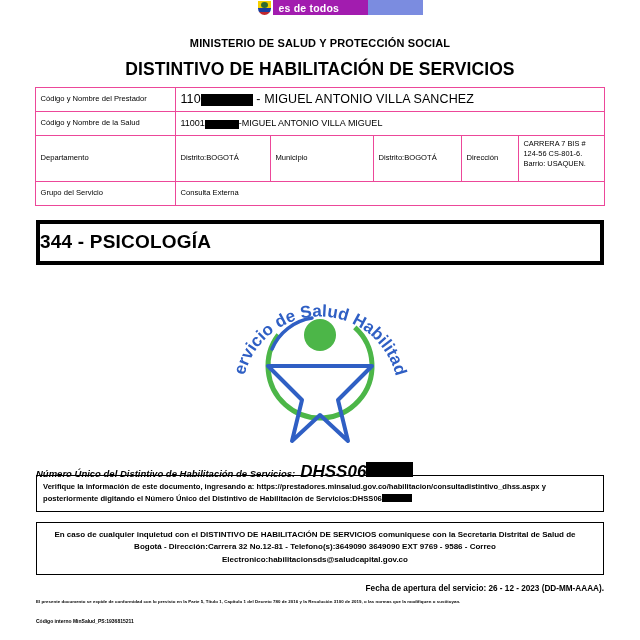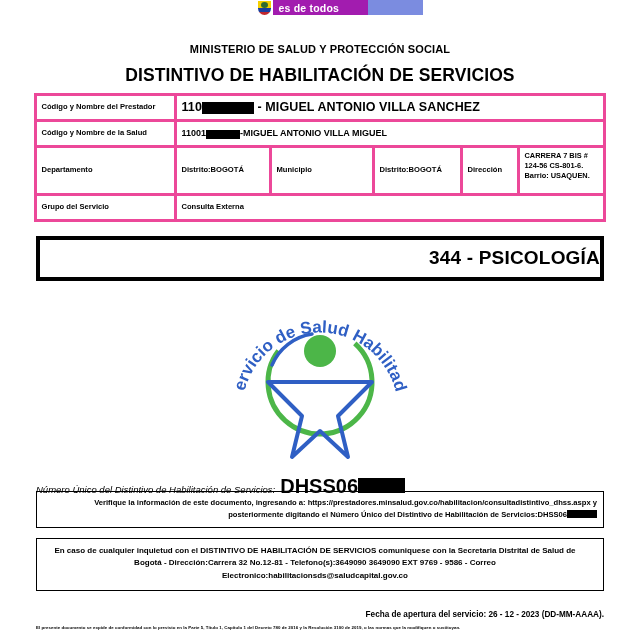--- a/index.html
+++ b/index.html
@@ -74,43 +74,43 @@
     height: 15px;
     background: #7b8ce0;
   }
 
   
   .ministry {
     text-align: center;
     font-size: 11px;
     font-weight: bold;
     letter-spacing: .15px;
-    margin-top: 28px;
+    margin-top: 22px;
   }
   .doc-title {
     text-align: center;
     font-size: 17.5px;
     font-weight: bold;
     letter-spacing: .1px;
     margin-top: 10px;
     margin-bottom: 7px;
   }
 
   
   .info-table {
     width: 568px;
     margin: 0 auto;
     border-collapse: collapse;
     table-layout: fixed;
   }
   .info-table td {
-    border: 3px solid #ec4899;
+    border: 1px solid #ec4899;
     padding: 2px 4px;
     font-size: 7.6px;
-    font-weight: bold;
+    font-weight: normal;
     vertical-align: middle;
     line-height: 1.35;
   }
   .row-tall td { height: 19px; }
   .cell-big {
     font-size: 12.5px !important;
     font-weight: bold;
     letter-spacing: .1px;
   }
   .cell-med {
@@ -131,21 +131,21 @@
   }
   .redact-lg { width: 52px; height: 12px; }
   .redact-md { width: 34px; height: 9px; }
 
   
   .service-box {
     width: 568px;
     margin: 14px auto 0 auto;
     border: 4px solid #000000;
     box-sizing: border-box;
-    text-align: right;
+    text-align: left;
     padding: 7px 0 8px 0;
   }
   .service-box .svc-text {
     font-size: 19px;
     font-weight: bold;
     letter-spacing: .2px;
   }
 
   
   .seal-wrap {
@@ -161,44 +161,45 @@
   .unique-line {
     width: 568px;
     margin: 0 auto;
     display: flex;
     align-items: baseline;
     height: 22px;
   }
   .unique-label {
     font-size: 9.5px;
     font-style: italic;
-    font-weight: normal;
+    font-weight: bold;
     margin-top: 24px;
   }
   .unique-value {
-    font-size: 20px;
+    font-size: 17px;
+    font-style: italic;
     font-weight: bold;
     margin-left: 5px;
   }
   .redact-dhss {
     display: inline-block;
     width: 47px;
     height: 15px;
     background: #000;
     vertical-align: -2px;
     margin-left: 0px;
   }
 
   
   .verify-box {
     width: 568px;
     margin: 9px auto 0 auto;
     border: 1px solid #000000;
     box-sizing: border-box;
-    text-align: right;
+    text-align: left;
     padding: 5px 6px 6px 6px;
     font-size: 7.6px;
     font-weight: bold;
     line-height: 1.55;
   }
   .redact-inline {
     display: inline-block;
     width: 30px;
     height: 8px;
     background: #000;
@@ -214,21 +215,21 @@
     text-align: center;
     padding: 6px 20px 7px 10px;
     font-size: 8px;
     font-weight: bold;
     line-height: 1.62;
   }
 
   
   .footer {
     width: 568px;
-    margin: 12px auto;
+    margin: 2px auto;
     padding-top: 7px;
   }
   .fecha {
     text-align: right;
     font-size: 8.2px;
     font-weight: bold;
     margin-bottom: 6px;
   }
   .legal {
     font-size: 4.4px;

